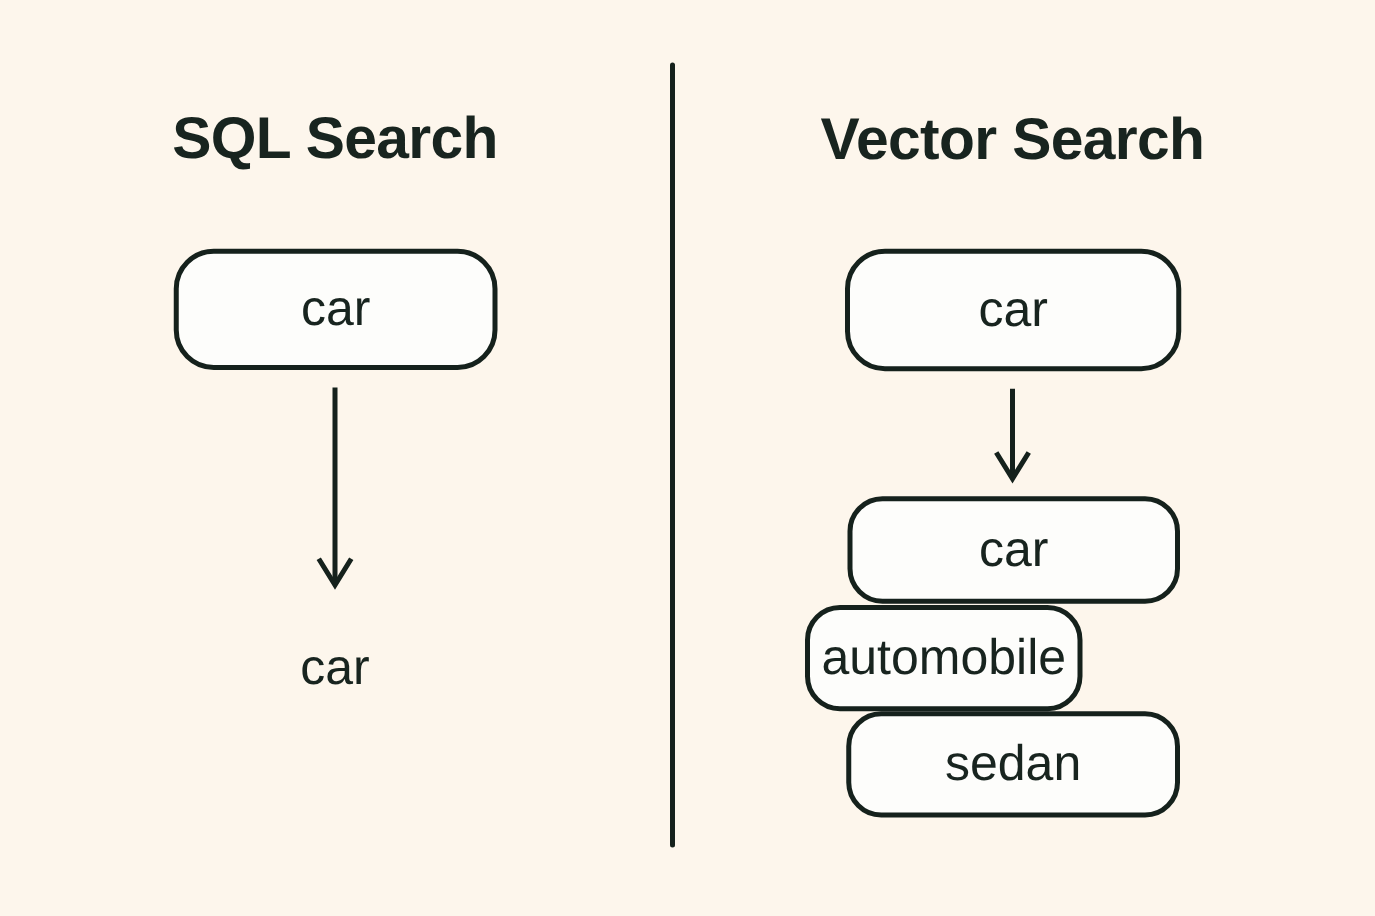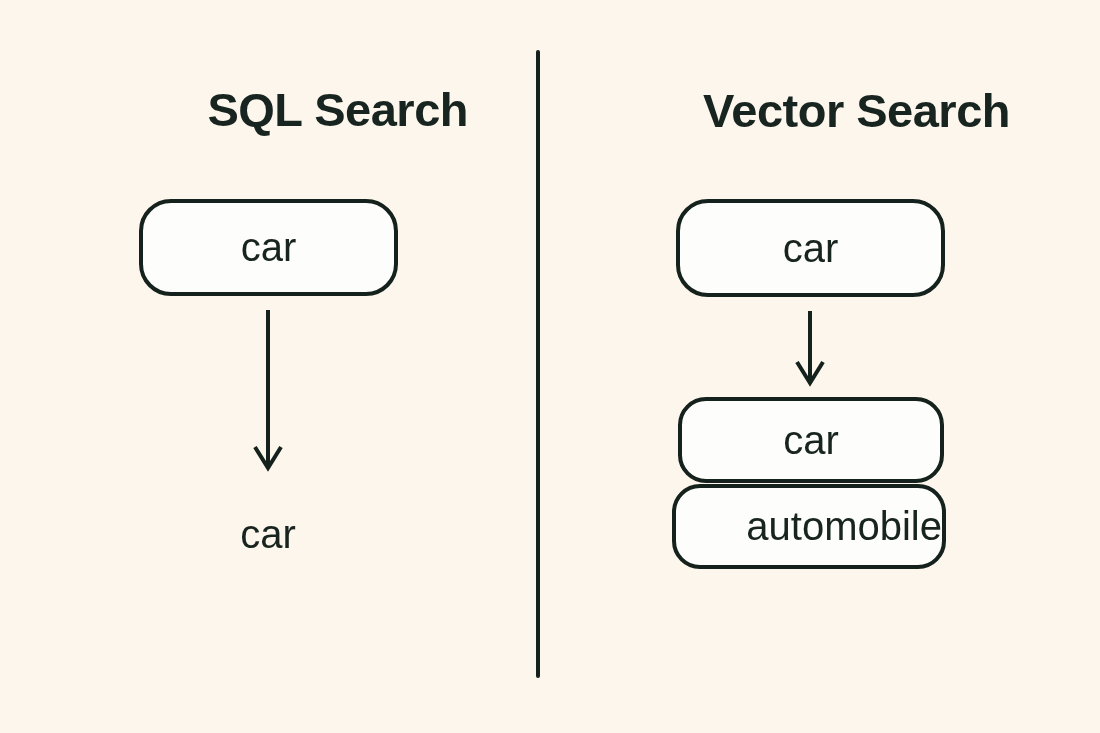--- a/index.html
+++ b/index.html
@@ -33,21 +33,21 @@
   }
 
   
   .col-title {
     position: absolute;
     font-family: "Liberation Sans", sans-serif;
     font-weight: bold;
     font-size: 47px;
     letter-spacing: -0.5px;
     color: #18241F;
-    text-align: right;
+    text-align: center;
     white-space: nowrap;
   }
   #title-left  { left: 68px;  top: 82px; width: 400px; }
   #title-right { left: 610px; top: 83px; width: 400px; }
 
   
   .pill {
     position: absolute;
     box-sizing: border-box;
     background: #FDFDFB;
@@ -73,25 +73,24 @@
   }
 
   
   #result-car {
     left: 678px; top: 397px;
     width: 266px; height: 86px;
     border-radius: 28px;
     z-index: 3;
   }
   #result-automobile {
-    left: 672px; top: 484px;
-    width: 274px; height: 85px;
+    left: 644px; top: 484px;
+    width: 222px; height: 85px;
     border-radius: 28px;
     z-index: 2;
-    justify-content: flex-end;
   }
   #result-sedan {
     left: 677px; top: 569px;
     width: 267px; height: 85px;
     border-radius: 28px;
     z-index: 1;
   }
 
   
   .plain-result {
@@ -154,14 +153,17 @@
   </svg>
 
   <div class="pill" id="result-car">
     <span>car</span>
   </div>
 
   <div class="pill" id="result-automobile">
     <span>automobile</span>
   </div>
 
+  <div class="pill" id="result-sedan">
+    <span>sedan</span>
+  </div>
 
 </div>
 
 </body></html>

